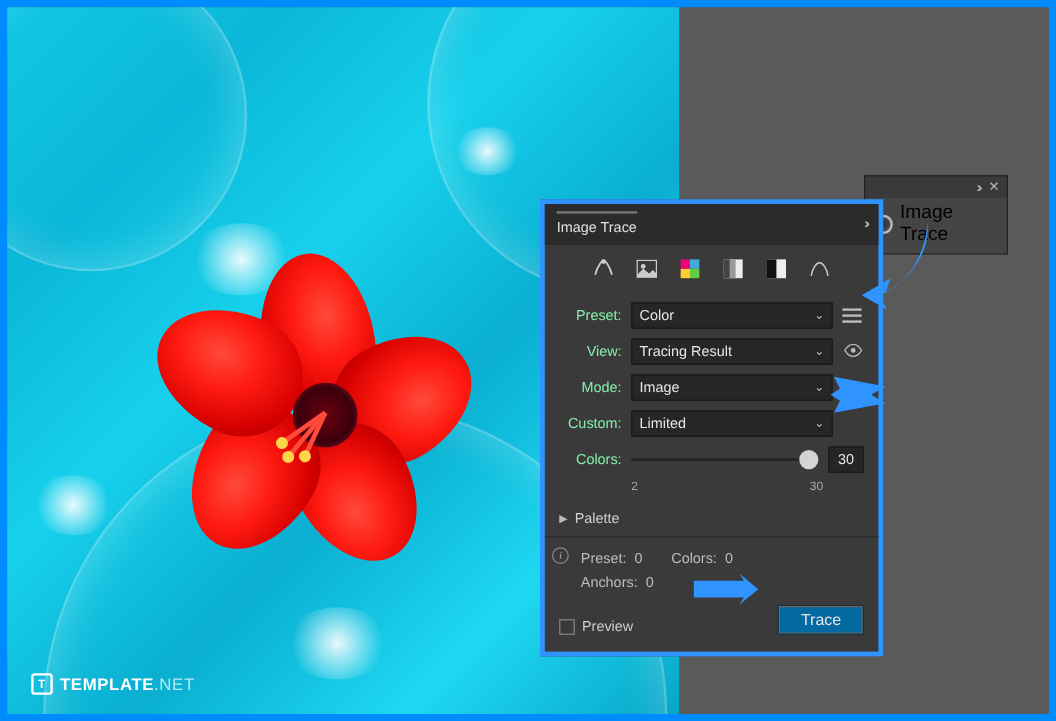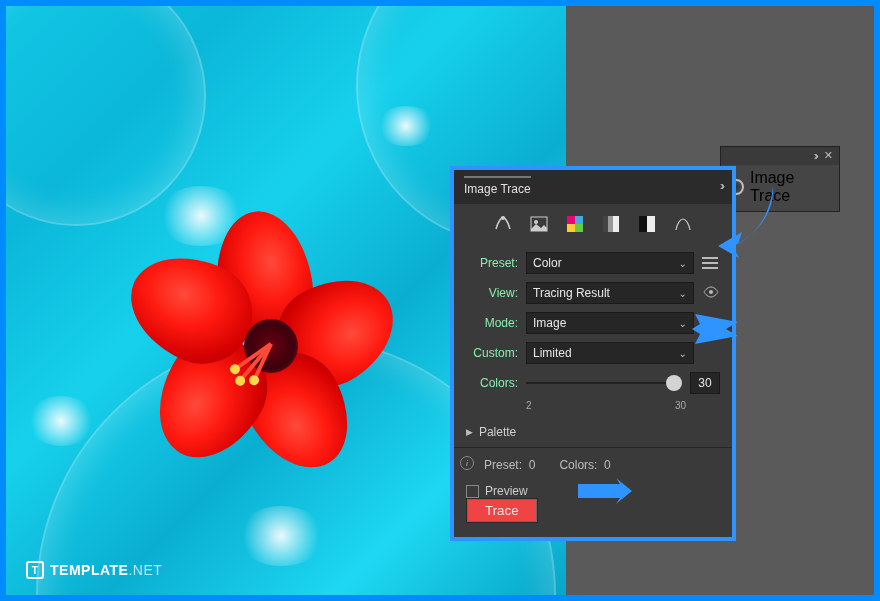--- a/index.html
+++ b/index.html
@@ -34,23 +34,23 @@
   .slider { flex:1; height:22px; position:relative; }
   .track { position:absolute; top:10px; left:0; right:0; height:2px; background:#222; }
   .handle { position:absolute; top:3px; right:0; width:16px; height:16px; border-radius:50%; background:#d4d4d4; }
   .slider-ticks { display:flex; justify-content:space-between; font-size:10px; color:#aaa; margin-top:-2px; padding-left:60px; padding-right:34px;}
   .valbox { width:30px; height:22px; background:#262626; border:1px solid #1a1a1a; color:#e6e6e6; text-align:center; line-height:20px; }
   .adv { display:flex; align-items:center; gap:6px; margin:14px 0 8px; color:#d0d0d0; }
   .adv .tri { font-size:9px; color:#bbb; }
   hr.sep { border:none; border-top:1px solid #272727; margin:6px -12px; }
   .stats { display:flex; flex-wrap:wrap; gap:6px 24px; padding:4px 0 0 18px; color:#bdbdbd; position:relative;}
   .info { position:absolute; left:-6px; top:2px; width:14px; height:14px; border:1px solid #888; color:#aaa; border-radius:50%; font-size:9px; text-align:center; line-height:12px; font-style:italic; font-family:serif;}
-  .footer { display:flex; align-items:flex-start; justify-content:space-between; padding:12px 0 6px;flex-direction:column; }
+  .footer { display:flex; align-items:flex-end; justify-content:space-between; padding:12px 0 6px; }
   .chk { width:13px; height:13px; border:1px solid #888; display:inline-block; margin-right:6px; vertical-align:middle; }
-  .btn { background:#ef4444; border:1px solid #2a2a2a; color:#e6e6e6; padding:4px 18px; box-shadow:0 0 0 1px #6a6a6a inset; }
+  .btn { background:#0369a1; border:1px solid #2a2a2a; color:#e6e6e6; padding:4px 18px; box-shadow:0 0 0 1px #6a6a6a inset; }
   
   .dock { position:absolute; right:34px; top:140px; width:120px; background:#3a3a3a; border:1px solid #222; }
   .dock-top { display:flex; justify-content:flex-end; gap:8px; padding:2px 6px; color:#bbb; font-size:11px; }
   .dock-body { display:flex; align-items:center; gap:6px; padding:4px 8px 6px; background:#454545; }
   .dock-body .ring { width:16px; height:16px; border-radius:50%; border:2px solid #bbb; background:radial-gradient(circle,#333 0%,#555 100%); }
   
   .arrow { position:absolute; pointer-events:none; }
   .arrow svg path { fill:#2f94ff; }
   .arrow.a1 { right:96px; top:178px; width:60px; height:80px; }
   .arrow.a2 { left:686px; top:308px; width:46px; height:30px; }
@@ -208,20 +208,21 @@
         <span class="tri">▶</span>
         <span>Palette</span>
       </div>
 
       <hr class="sep">
 
       <div class="stats">
         <span class="info">i</span>
         <span><span>Preset:</span>&nbsp;&nbsp;<span>0</span></span>
         <span><span>Colors:</span>&nbsp;&nbsp;<span>0</span></span>
+        <span style="width:100%"><span>Anchors:</span>&nbsp;&nbsp;<span>0</span></span>
       </div>
 
       <div class="footer">
         <label><span class="chk"></span><span>Preview</span></label>
         <button class="btn">Trace</button>
       </div>
     </div>
   </div>
 
   <div class="arrow a1"><svg viewBox="0 0 60 80">

